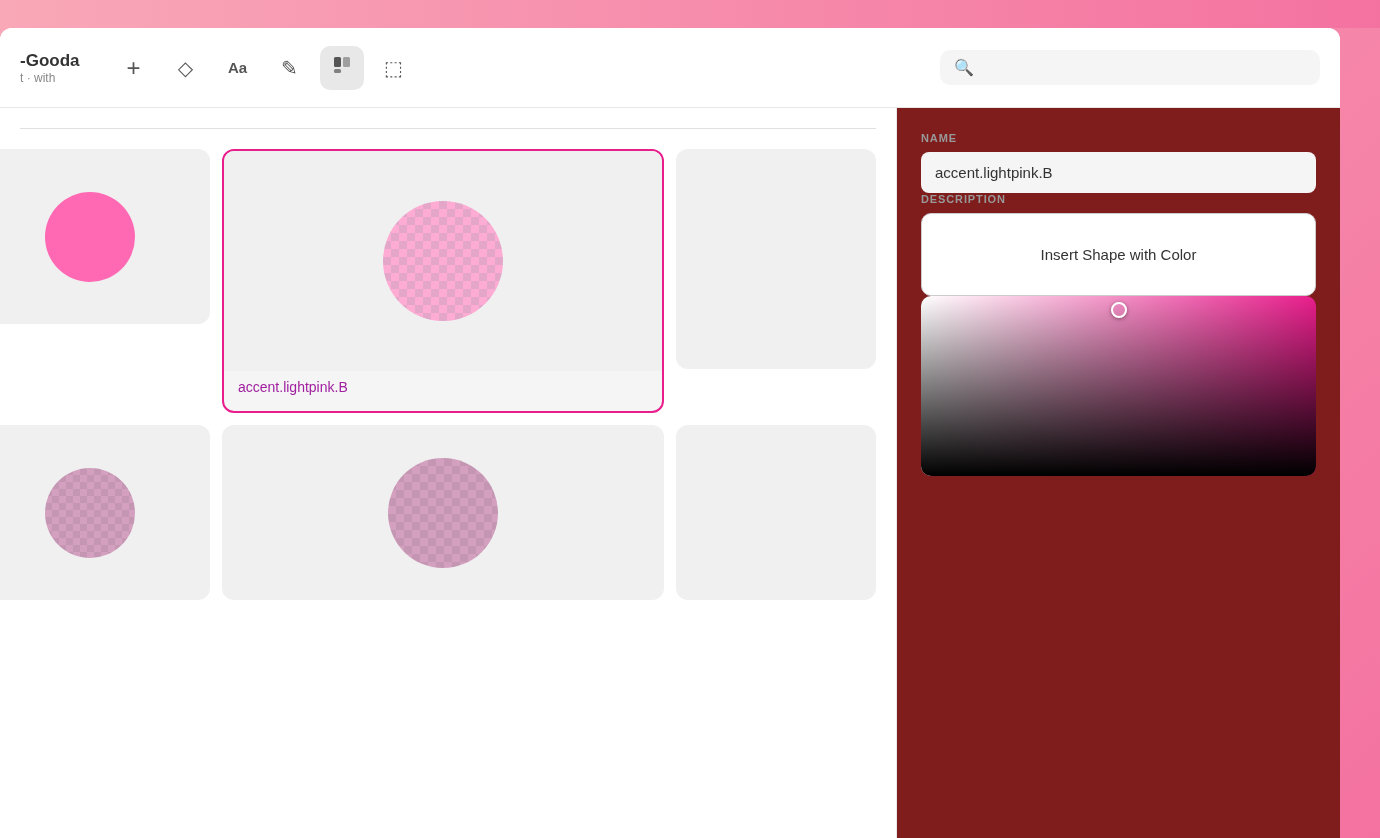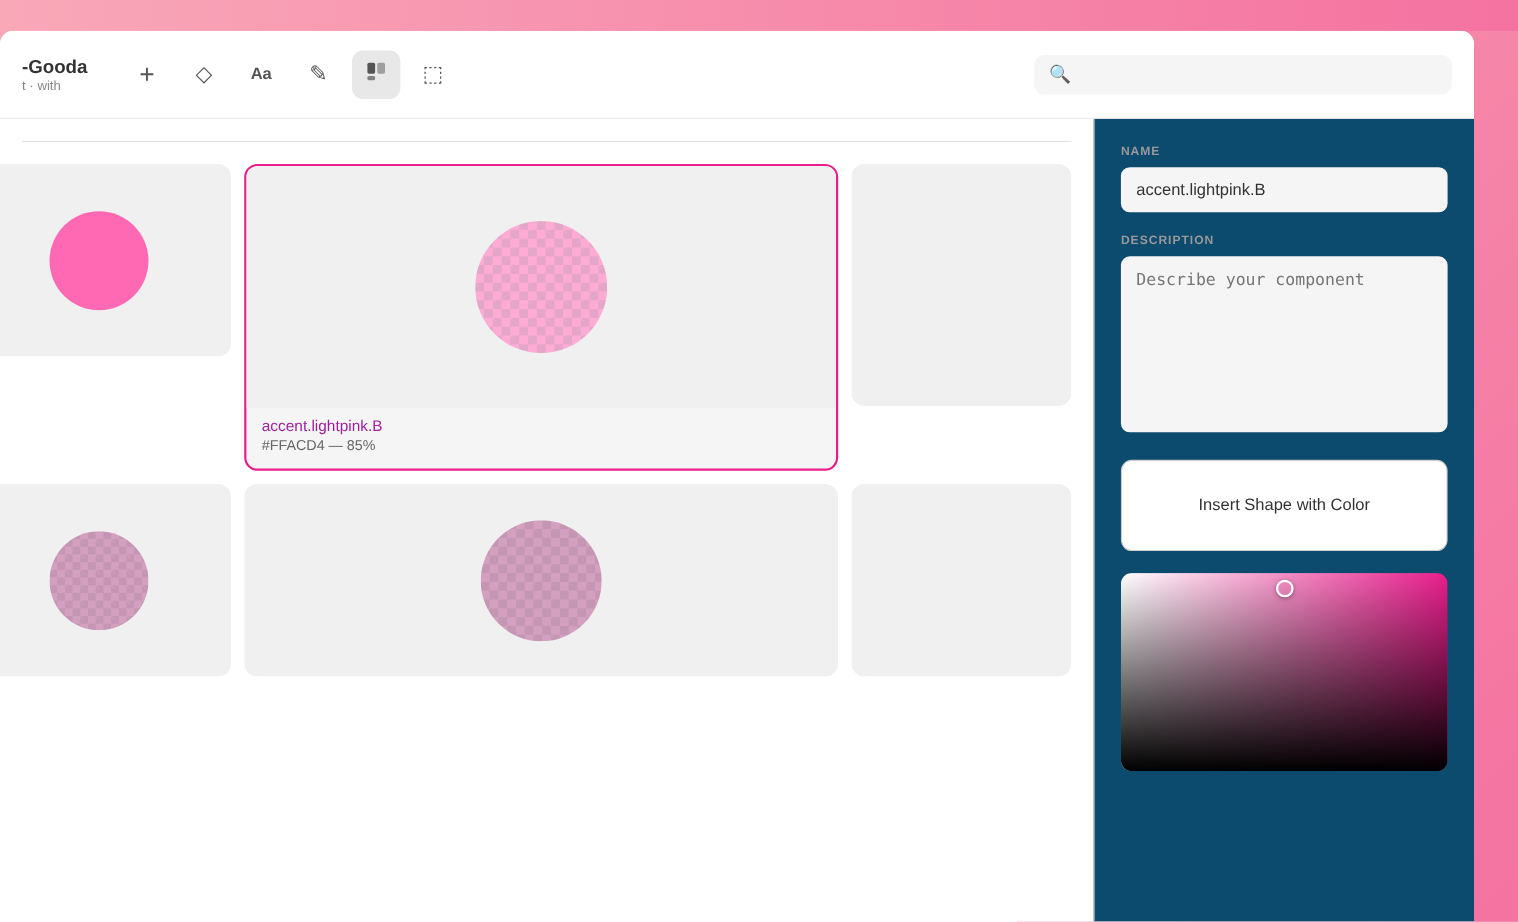--- a/index.html
+++ b/index.html
@@ -182,27 +182,26 @@
 
     
     .swatch-card-partial-left {
       border-radius: 12px;
       background: #f5f5f5;
       overflow: hidden;
     }
 
     
     .right-panel {
-      width: 346px;
+      width: 444px;
       border-left: 1px solid #e8e8e8;
-      background: #0c4a6e;
+      background: #7f1d1d;
       padding: 24px;
       display: flex;
       flex-direction: column;
-      gap: 20px;
       overflow-y: auto;
     }
 
     .panel-label {
       font-size: 11px;
       font-weight: 700;
       color: #999;
       letter-spacing: 0.08em;
       text-transform: uppercase;
       margin-bottom: 8px;
@@ -350,21 +349,20 @@
                         background-image: linear-gradient(45deg,rgba(200,160,190,0.5) 25%,transparent 25%),
                           linear-gradient(-45deg,rgba(200,160,190,0.5) 25%,transparent 25%),
                           linear-gradient(45deg,transparent 75%,rgba(200,160,190,0.5) 75%),
                           linear-gradient(-45deg,transparent 75%,rgba(200,160,190,0.5) 75%);
                         background-size:16px 16px;
                         background-position:0 0,0 8px,8px -8px,-8px 0;">
             </div>
           </div>
           <div class="swatch-info" style="padding:8px 14px 14px;">
             <div class="swatch-name">accent.lightpink.B</div>
-            <div class="swatch-hex">#FFACD4 — 85%</div>
           </div>
         </div>
 
         <div class="swatch-card" style="width:200px; flex-shrink:0; border-radius:12px; background:#f5f5f5; overflow:hidden;">
           <div class="swatch-preview" style="height:220px; background:#f0f0f0;">
           </div>
         </div>
       </div>
 
       <div class="swatches-row" style="align-items:flex-start;">
@@ -405,21 +403,20 @@
 
     <div class="right-panel">
 
       <div>
         <div class="panel-label">NAME</div>
         <input class="panel-input" type="text" value="accent.lightpink.B" style="">
       </div>
 
       <div>
         <div class="panel-label">DESCRIPTION</div>
-        <textarea class="panel-textarea" placeholder="Describe your component" style=""></textarea>
       </div>
 
       <button class="insert-btn">
         <span>Insert Shape with Color</span>
       </button>
 
       <div class="color-picker-gradient">
         <div class="gradient-bg">
           <div class="gradient-dark-overlay"></div>
           <div class="picker-handle" style="left:50%; top:6px;"></div>

